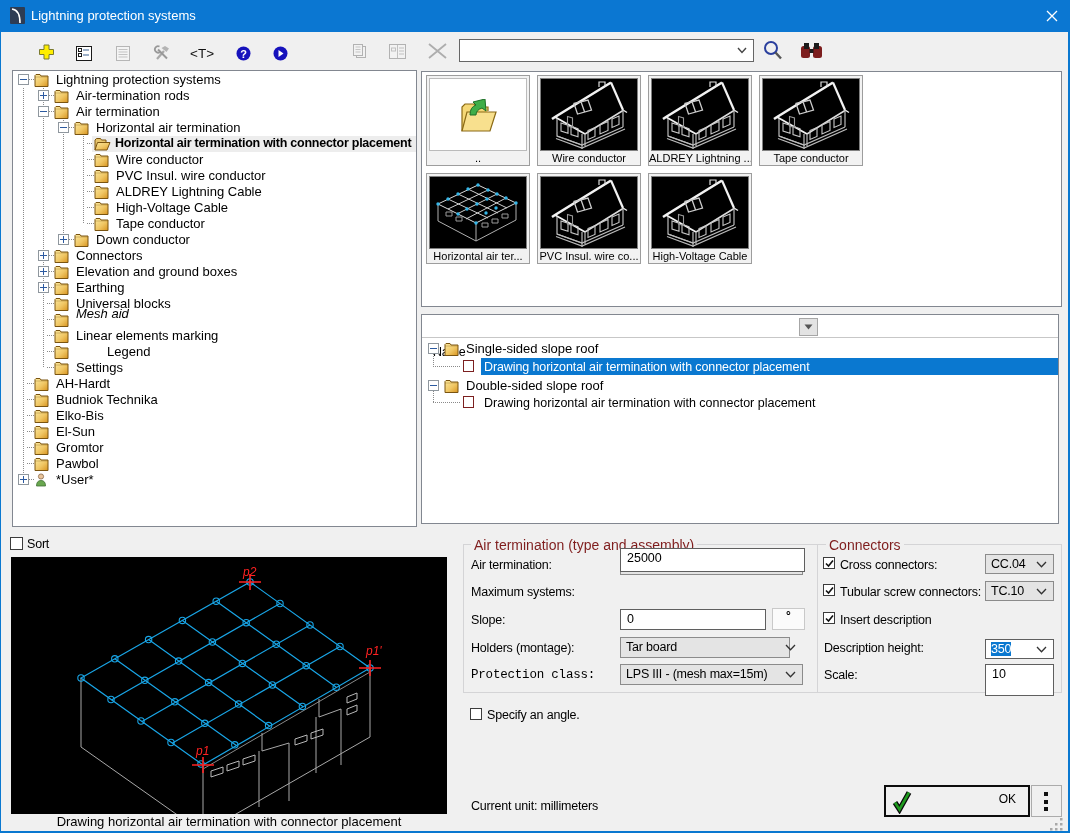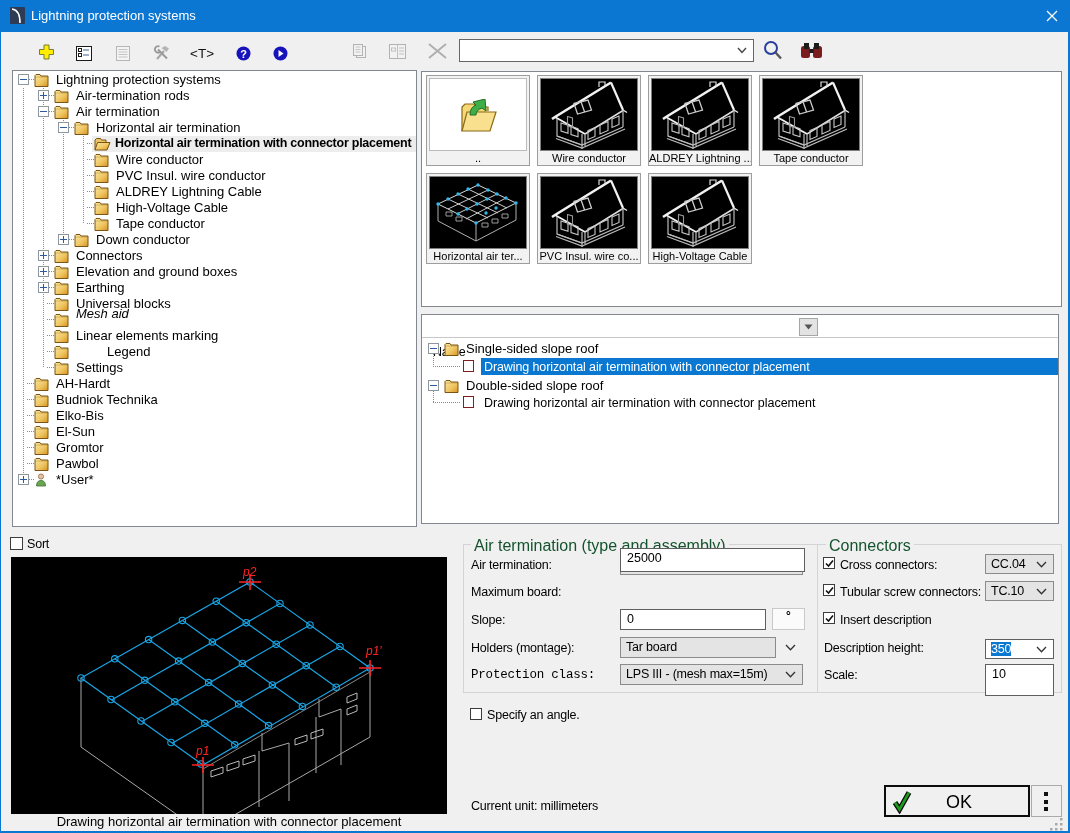--- a/index.html
+++ b/index.html
@@ -17,21 +17,21 @@
 .lbl{position:absolute;font-size:12.5px;letter-spacing:-0.2px;color:#000;white-space:nowrap;}
 .combo{position:absolute;background:#e4e4e4;border:1px solid #8b8b8b;font-size:12.5px;letter-spacing:-0.2px;color:#000;}
 .combo .tx{position:absolute;left:5px;top:2px;white-space:nowrap;}
 .tbox{position:absolute;background:#fff;border:1px solid #5f5f5f;font-size:12.5px;color:#000;}
 .tbox .tx{position:absolute;left:6px;top:2px;}
 .chk{position:absolute;width:12px;height:12px;background:#fff;border:1px solid #3c3c3c;}
 .cell{position:absolute;width:104px;height:91px;border:1px solid #9d9d9d;background:#f2f2f2;}
 .cimg{position:absolute;left:2px;top:2px;width:98px;height:73px;background:#000;border:1px solid #808080;}
 .clab{position:absolute;left:0;bottom:1px;width:100%;text-align:center;font-size:11px;overflow:hidden;color:#000;white-space:nowrap;}
 .gbox{position:absolute;border:1px solid #d4d4d6;}
-.gleg{position:absolute;top:-8px;background:#f0f0f0;padding:0 3px;font-size:16px;color:#14532d;white-space:nowrap;}
+.gleg{position:absolute;top:-8px;background:#f0f0f0;padding:0 3px;font-size:14px;color:#7f1d1d;white-space:nowrap;}
 </style></head><body>
 <div id="win">
 
 <div id="titlebar"></div>
 <div class="abs" style="left:0;top:32px;width:1px;height:801px;background:#0a78d0;"></div>
 <div class="abs" style="left:1068px;top:32px;width:2px;height:801px;background:#0a78d0;"></div>
 <div class="abs" style="left:0;top:831px;width:1070px;height:2px;background:#0a78d0;"></div>
 <svg class="abs" style="left:10px;top:7px" width="15" height="17" viewBox="0 0 15 17">
 <rect x="0" y="0" width="15" height="17" rx="1" fill="#2d3c54"></rect>
 <path d="M2,2 Q10,3 10,16" fill="none" stroke="#fff" stroke-width="1.6"></path>
@@ -610,31 +610,31 @@
 <div class="gbox" style="left:463px;top:544px;width:355px;height:149px;">
       <div class="gleg" style="left:7px;">Air termination (type and assembly)</div>
     </div>
 <div class="lbl" style="left:471px;top:558px;">Air termination:</div>
 <div class="combo" style="left:620px;top:554px;width:183px;height:21px;background:#e4e4e4;border-color:#8b8b8b;">
       <span class="tx">Wire conductor ø8 OG</span>
     </div>
     <svg class="abs" style="left:785px;top:561px" width="11" height="7" viewBox="0 0 11 7">
       <path d="M1,1 L5.5,5.8 L10,1" fill="none" stroke="#333" stroke-width="1.3"></path>
     </svg>
-<div class="lbl" style="left:471px;top:585px;">Maximum board:</div>
+<div class="lbl" style="left:471px;top:585px;">Maximum systems:</div>
 <div class="tbox" style="left:620px;top:548px;width:185px;height:24px;">
       <span class="tx">25000</span>
     </div>
 <div class="lbl" style="left:471px;top:613px;">Slope:</div>
 <div class="tbox" style="left:620px;top:609px;width:146px;height:21px;">
       <span class="tx">0</span>
     </div>
 <div class="abs" style="left:772px;top:608px;width:33px;height:22px;background:#fbfbfb;border:1px solid #c9c9c9;text-align:center;font-size:12px;color:#000;"><b>°</b></div>
 <div class="lbl" style="left:471px;top:641px;">Holders (montage):</div>
-<div class="combo" style="left:620px;top:637px;width:156px;height:21px;background:#e4e4e4;border-color:#8b8b8b;">
+<div class="combo" style="left:620px;top:637px;width:170px;height:21px;background:#e4e4e4;border-color:#8b8b8b;">
       <span class="tx">Tar board</span>
     </div>
     <svg class="abs" style="left:785px;top:644px" width="11" height="7" viewBox="0 0 11 7">
       <path d="M1,1 L5.5,5.8 L10,1" fill="none" stroke="#333" stroke-width="1.3"></path>
     </svg>
 <div class="lbl" style="left:471px;top:668px;font-family:Liberation Mono, monospace;">Protection class:</div>
 <div class="combo" style="left:620px;top:664px;width:183px;height:21px;background:#e4e4e4;border-color:#8b8b8b;">
       <span class="tx">LPS III - (mesh max=15m)</span>
     </div>
     <svg class="abs" style="left:785px;top:671px" width="11" height="7" viewBox="0 0 11 7">
@@ -682,21 +682,21 @@
     </svg>
 <div class="lbl" style="left:824px;top:668px;">Scale:</div>
 <div class="tbox" style="left:985px;top:664px;width:69px;height:32px;">
       <span class="tx">10</span>
     </div>
 <div class="abs" style="left:884px;top:785px;width:146px;height:32px;background:#f0f0f0;border:2px solid #0c0c0c;"></div>
 <svg class="abs" style="left:891px;top:790px" width="22" height="24" viewBox="0 0 22 24">
 <path d="M4,12.5 L8.5,19.5 L18,2.5" fill="none" stroke="#0a0a0a" stroke-width="5.2"></path>
 <path d="M4,12.5 L8.5,19.5 L18,2.5" fill="none" stroke="#1f9b1f" stroke-width="2.6"></path>
 </svg>
-<div class="abs" style="left:884px;top:792px;width:132px;text-align:center;font-size:18px;color:#000;padding-left:18px;box-sizing:border-box;">OK</div>
+<div class="abs" style="left:884px;top:792px;width:132px;text-align:right;font-size:12px;color:#000;padding-left:18px;box-sizing:border-box;">OK</div>
 <div class="abs" style="left:1031px;top:785px;width:31px;height:32px;background:#f0f0f0;border:1px solid #ababab;"></div>
 <div class="abs" style="left:1044px;top:792px;width:4px;height:4px;background:#111;"></div>
 <div class="abs" style="left:1044px;top:800px;width:4px;height:4px;background:#111;"></div>
 <div class="abs" style="left:1044px;top:807px;width:4px;height:4px;background:#111;"></div>
 <svg class="abs" style="left:1050px;top:818px" width="14" height="13" viewBox="0 0 14 13">
 <g fill="#a8a8a8">
         <rect x="10" y="0" width="2.5" height="2.5"></rect>
         <rect x="10" y="5" width="2.5" height="2.5"></rect>
         <rect x="5" y="5" width="2.5" height="2.5"></rect>
         <rect x="10" y="10" width="2.5" height="2.5"></rect>

